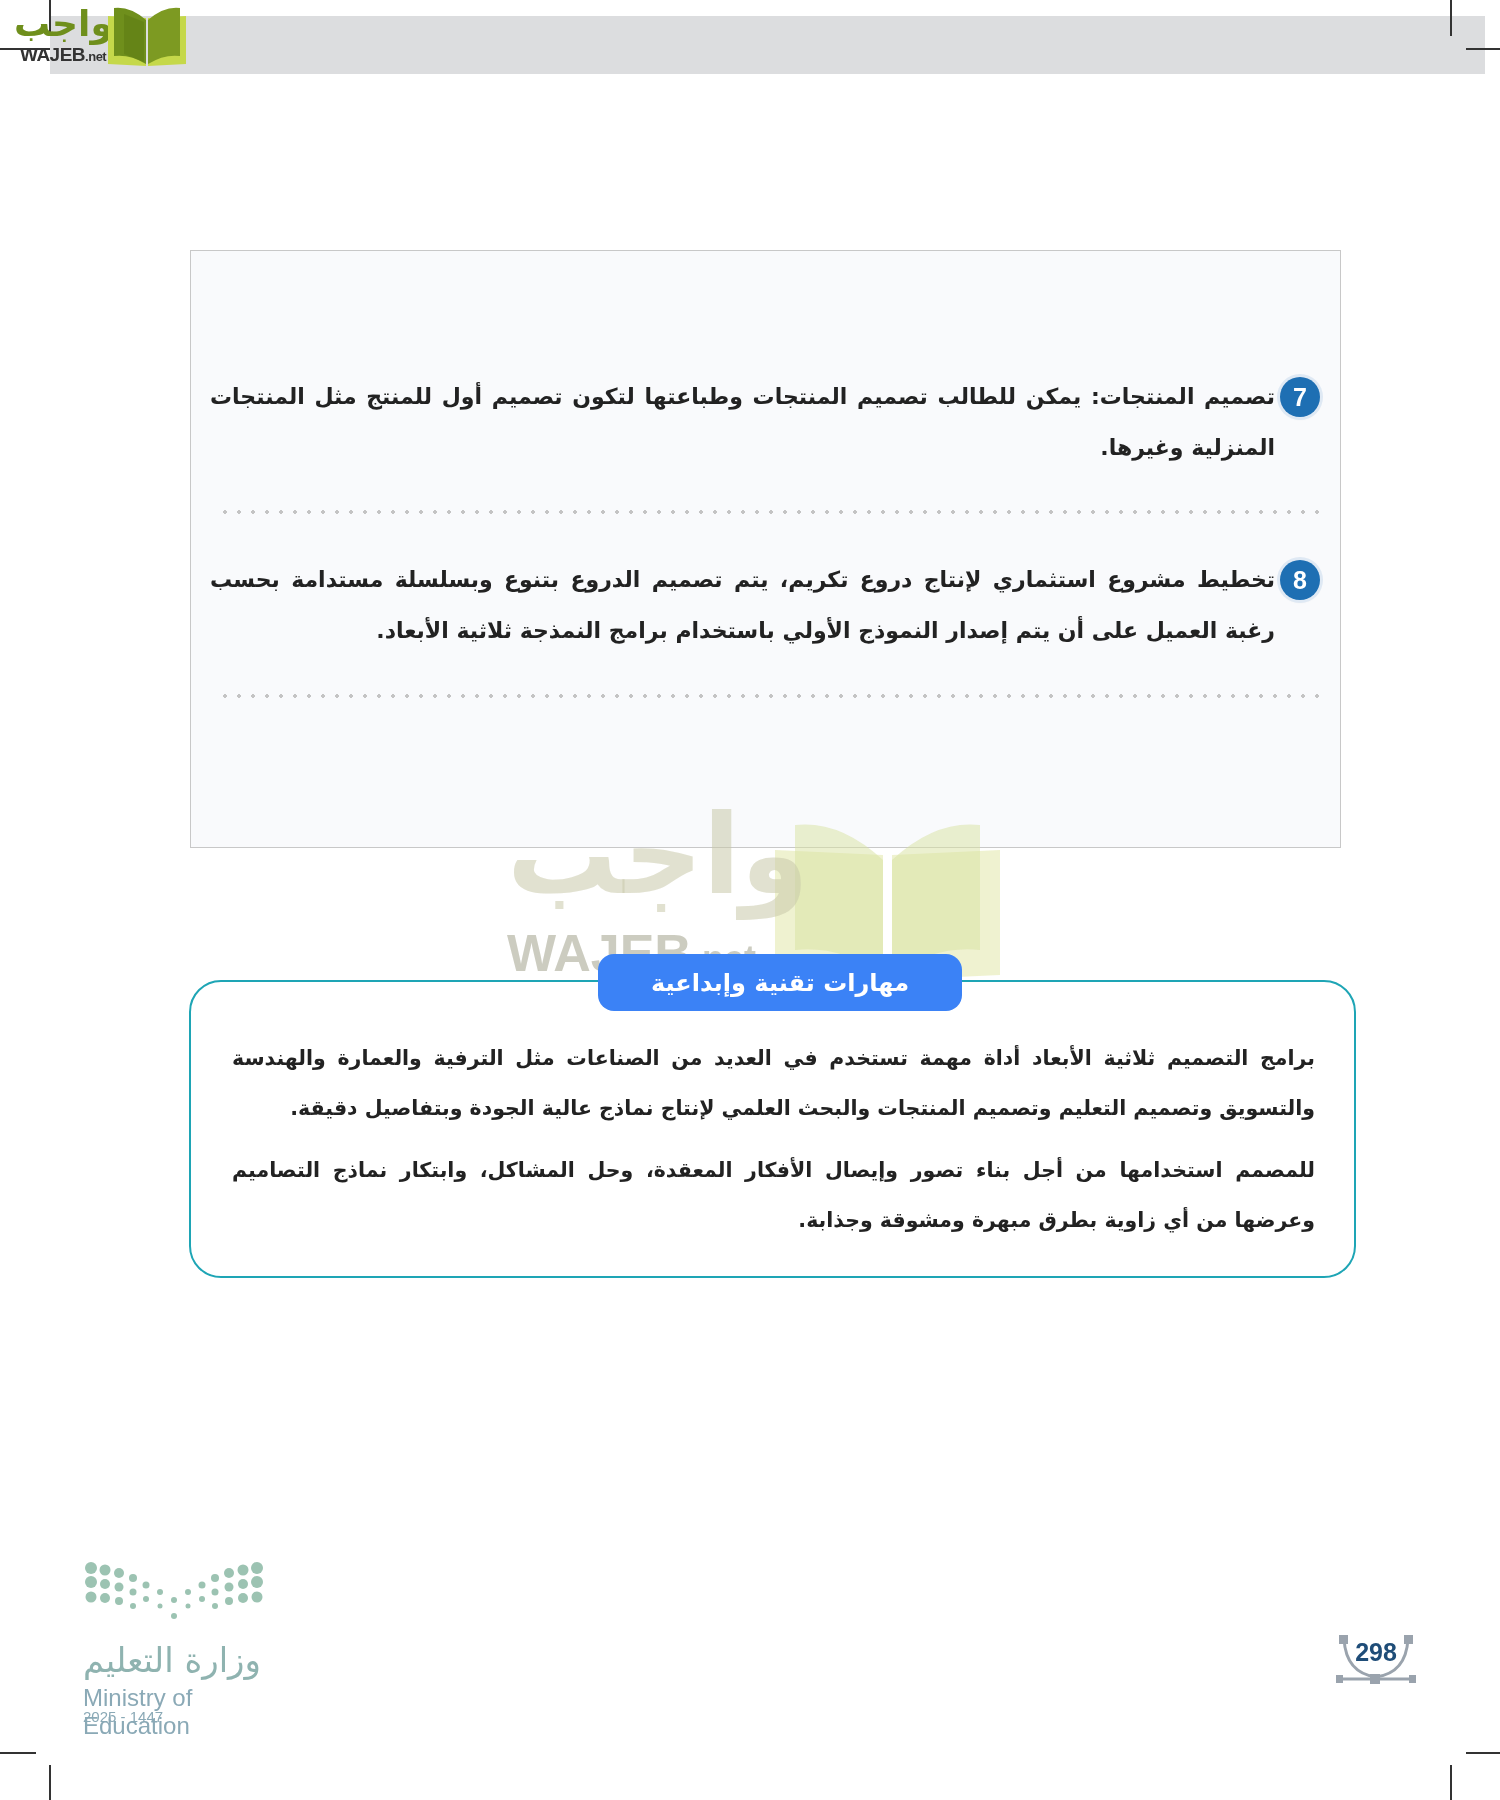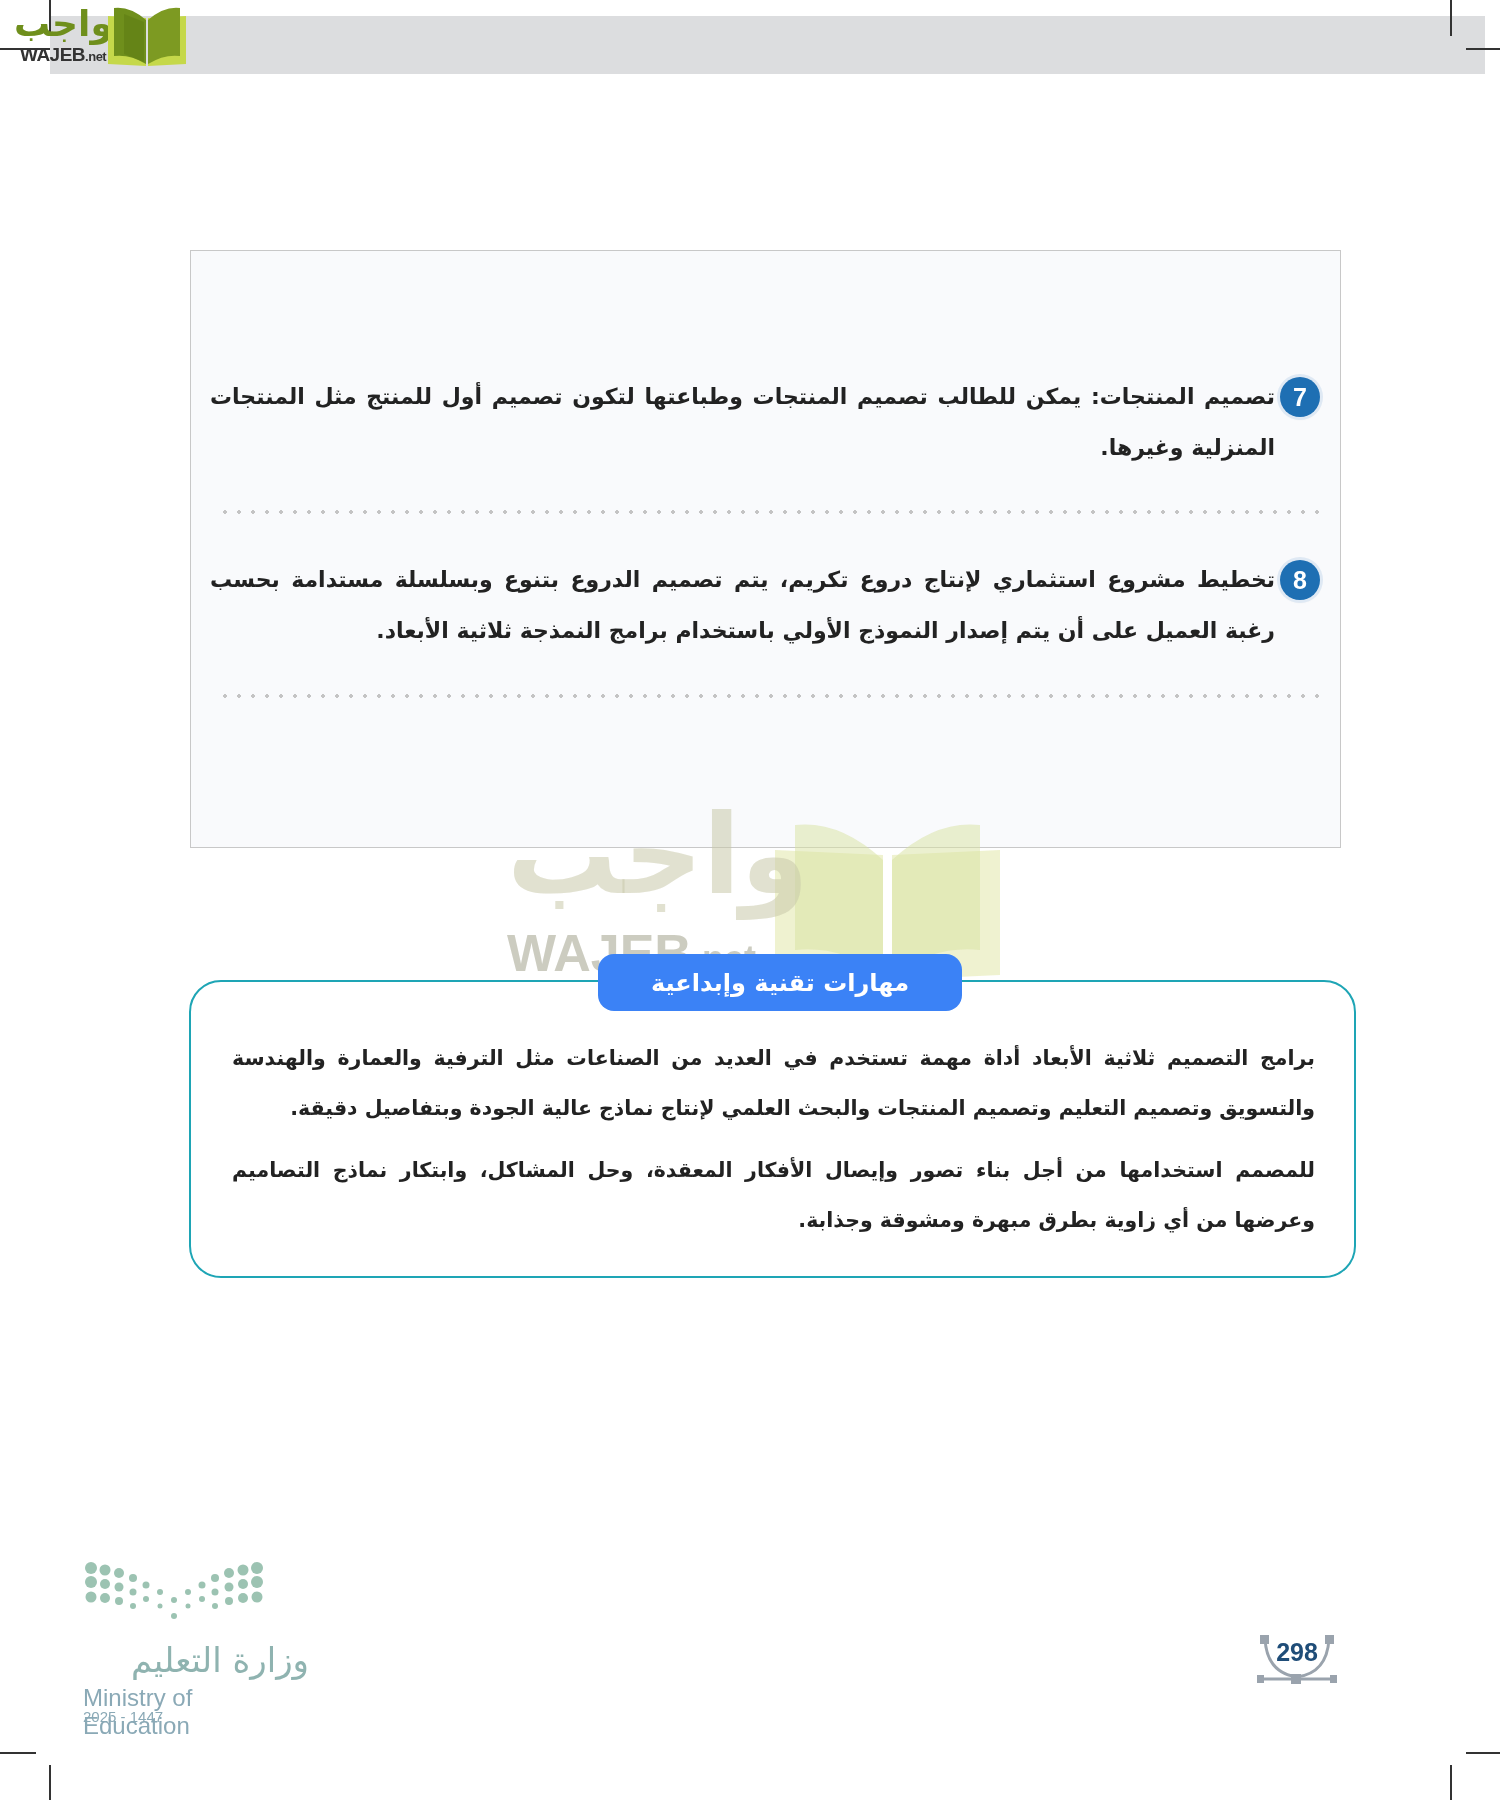--- a/index.html
+++ b/index.html
@@ -16,24 +16,24 @@
   .num{position:absolute;width:40px;height:40px;border-radius:50%;background:#1e6fb3;color:#fff;font-family:"Liberation Sans",sans-serif;font-weight:bold;font-size:25px;display:flex;align-items:center;justify-content:center;box-shadow:0 0 0 3px #dfe9f4,0 1px 3px rgba(0,0,0,.25);}
   .dots{position:absolute;left:218px;width:1110px;height:4px;background-image:radial-gradient(circle,#c4c4c4 1.6px,transparent 2px);background-size:14px 4px;background-repeat:repeat-x;}
   .wm{position:absolute;left:505px;top:815px;width:500px;height:165px;pointer-events:none;}
   .wm .ar{position:absolute;left:2px;top:-20px;font-size:110px;font-weight:bold;color:rgba(200,200,170,0.55);direction:rtl;line-height:120px;}
   .wm .en{position:absolute;left:2px;top:108px;font-size:52px;font-weight:bold;color:rgba(170,170,150,0.6);font-family:"Liberation Sans",sans-serif;}
   .wm .en small{font-size:36px;}
   .skillbox{position:absolute;left:189px;top:980px;width:1167px;height:298px;border:2.5px solid #1ea5b5;border-radius:32px;box-sizing:border-box;background:#fff;}
   .pill{position:absolute;left:598px;top:954px;width:364px;height:57px;background:#3b82f6;border-radius:16px;color:#fff;font-weight:bold;font-size:24px;direction:rtl;display:flex;align-items:center;justify-content:center;}
   .para{position:absolute;left:232px;right:185px;direction:rtl;text-align:justify;font-size:20.5px;font-weight:bold;color:#222;line-height:50px;}
   .moe{position:absolute;left:83px;top:1562px;width:190px;height:170px;}
-  .moe .ar{position:absolute;left:0;top:78px;font-size:34px;color:#8fb3b0;direction:rtl;width:182px;text-align:right;margin-left:44px;}
+  .moe .ar{position:absolute;left:0;top:78px;font-size:34px;color:#8fb3b0;direction:rtl;width:182px;text-align:left;}
   .moe .en{position:absolute;left:0;top:122px;font-size:24px;color:#8aa9b6;font-family:"Liberation Sans",sans-serif;}
   .moe .yr{position:absolute;left:0;top:146px;font-size:15px;color:#8aa9b6;font-family:"Liberation Sans",sans-serif;}
-  .pgnum{position:absolute;left:1257px;top:1633px;width:80px;height:52px;}
+  .pgnum{position:absolute;left:1336px;top:1633px;width:80px;height:52px;}
   .pgnum .n{position:absolute;left:0;right:0;top:5px;text-align:center;font-family:"Liberation Sans",sans-serif;font-weight:bold;font-size:25px;color:#1f4d78;}
 </style>
 </head>
 <body>
 
 <div class="topband"></div>
 <div class="crop" style="left:49px;top:0;width:1.5px;height:36px;"></div>
 <div class="crop" style="left:0;top:48px;width:50px;height:1.5px;"></div>
 <div class="crop" style="left:1450px;top:0;width:1.5px;height:36px;"></div>
 <div class="crop" style="left:1466px;top:48px;width:34px;height:1.5px;"></div>

